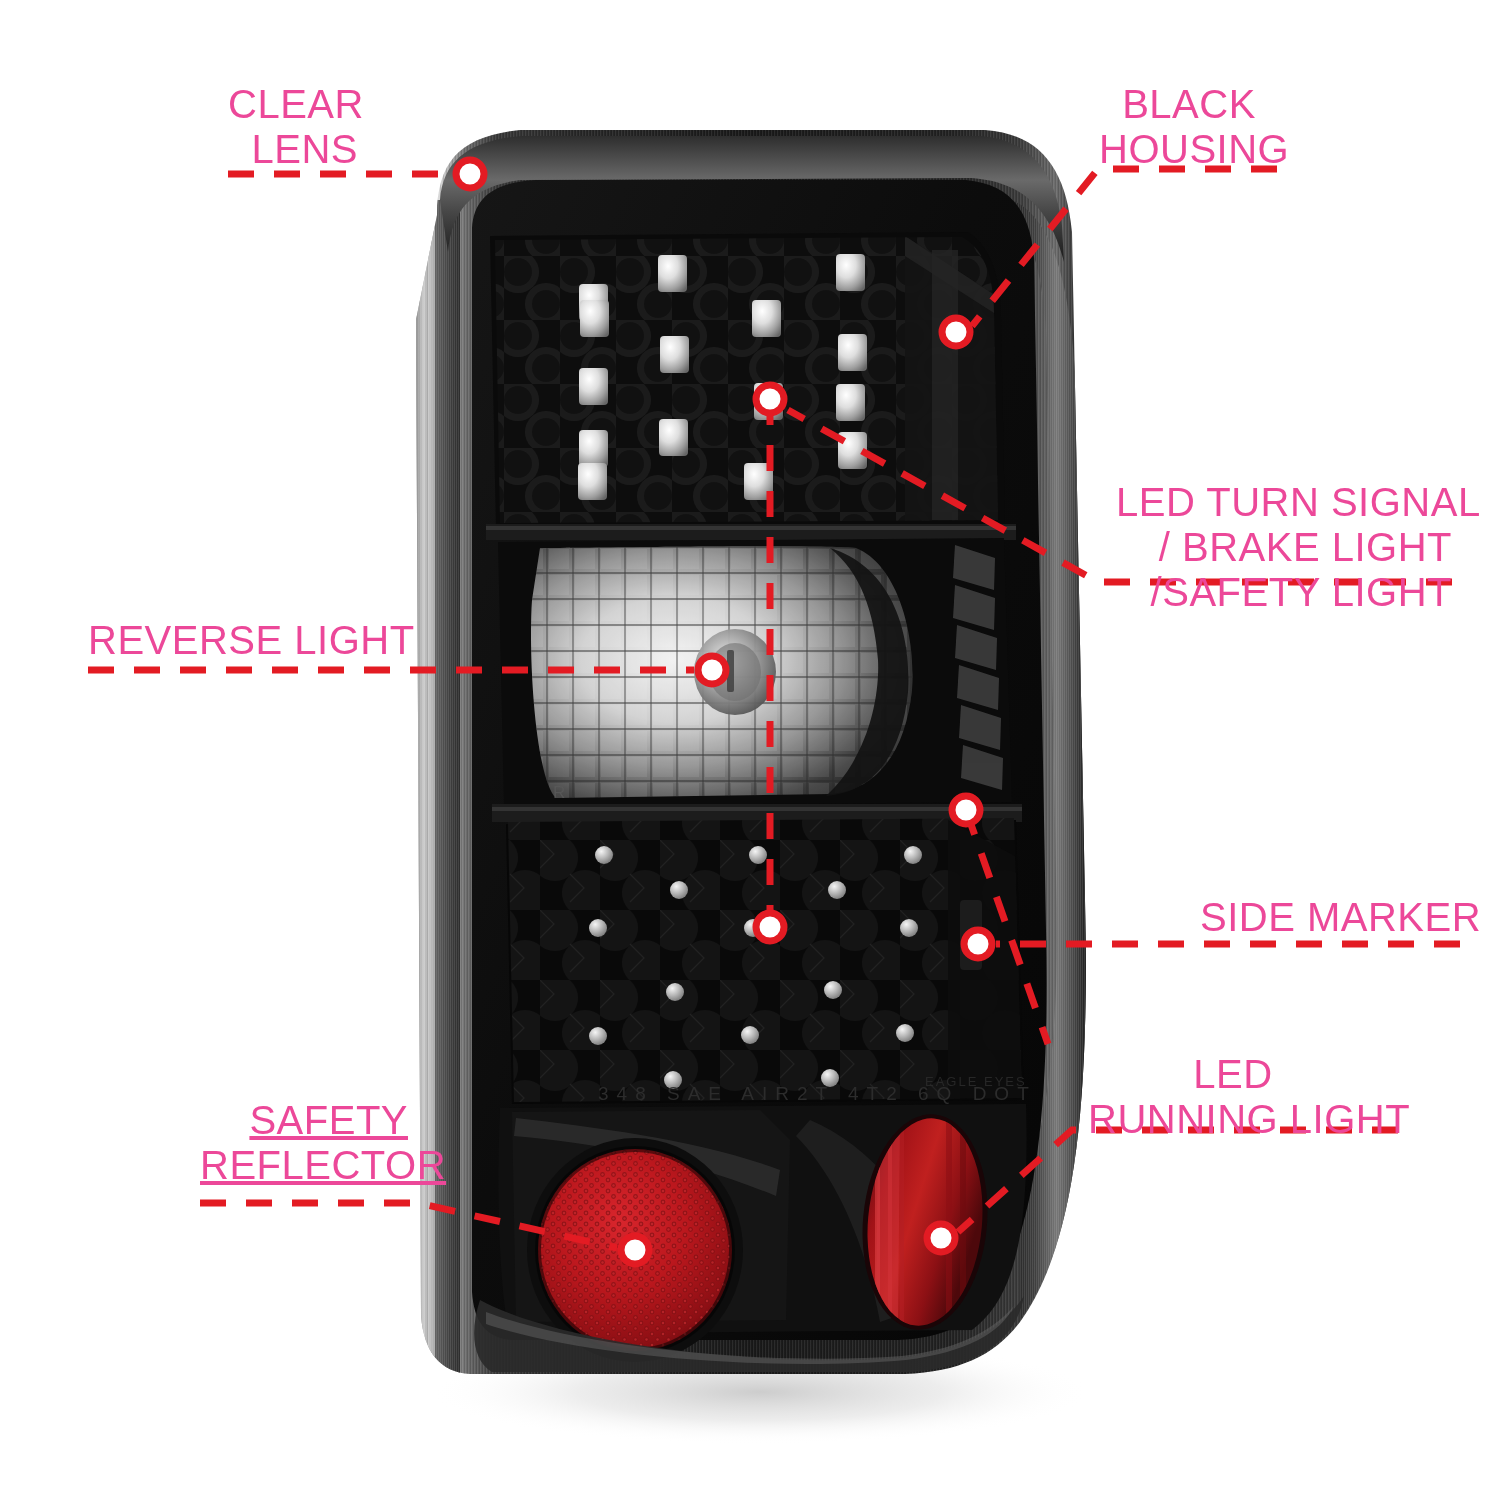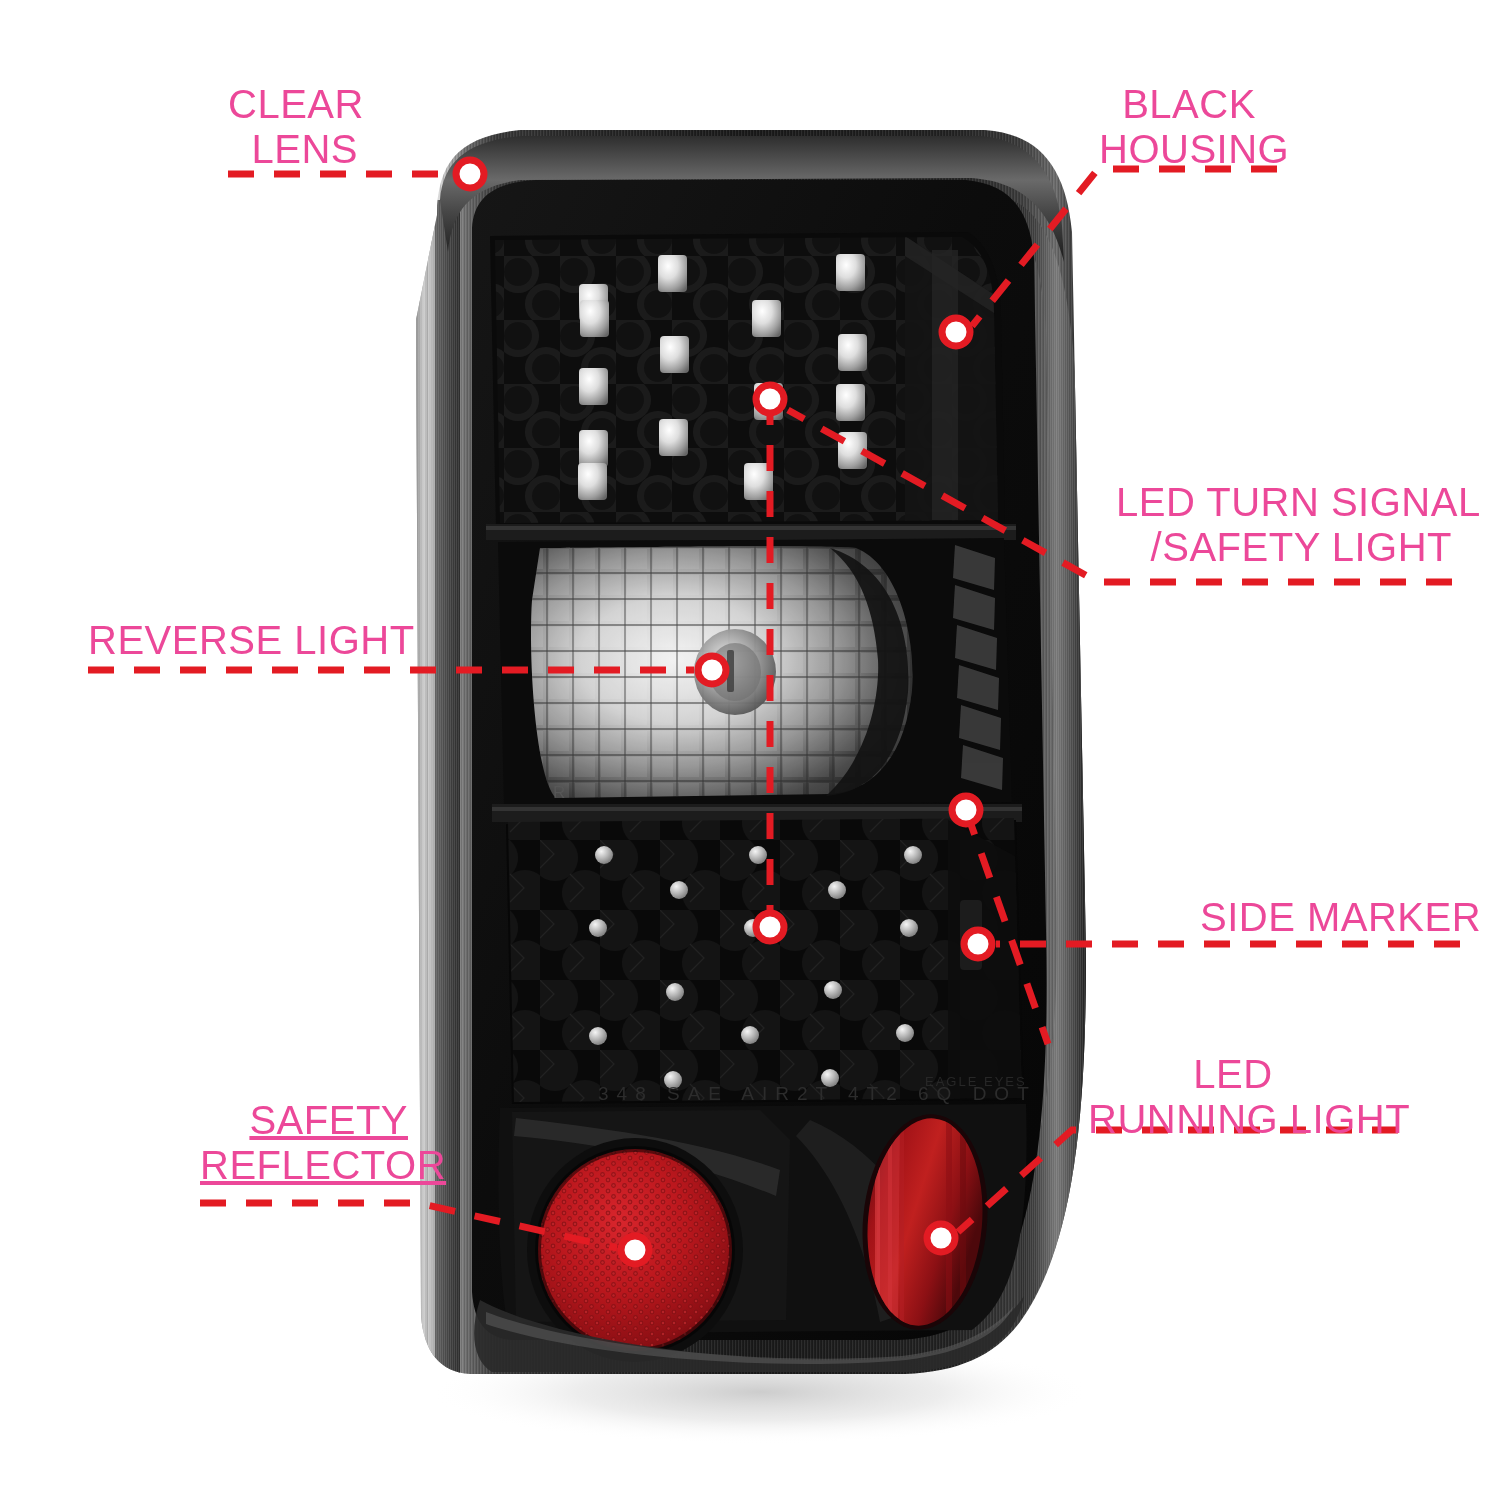--- a/index.html
+++ b/index.html
@@ -413,19 +413,19 @@
         <circle cx="941" cy="1238" r="14" fill="#ffffff" stroke="#e31b23" stroke-width="7"></circle>
         <circle cx="635" cy="1250" r="14" fill="#ffffff" stroke="#e31b23" stroke-width="7"></circle>
         <circle cx="770" cy="927" r="14" fill="#ffffff" stroke="#e31b23" stroke-width="7"></circle>
         <circle cx="966" cy="810" r="14" fill="#ffffff" stroke="#e31b23" stroke-width="7"></circle>
       </g>
   </svg>
 
   <div id="labels">
       <div class="callout-label al-right" style="left: 228px; top: 82px; width: 130px;"><div>CLEAR</div><div>LENS</div></div>
       <div class="callout-label al-center" style="left: 1099px; top: 82px; width: 180px;"><div>BLACK</div><div>HOUSING</div></div>
-      <div class="callout-label al-right" style="left: 1116px; top: 452px; width: 336px; margin-top: 28px;"><div>LED TURN SIGNAL</div><div>/SAFETY LIGHT</div></div>
+      <div class="callout-label al-right" style="left: 1116px; top: 452px; width: 336px; margin-top: 28px;"><div>LED TURN SIGNAL</div><div>/ BRAKE LIGHT</div><div>/SAFETY LIGHT</div></div>
       <div class="callout-label al-left" style="left: 88px; top: 618px; width: 290px;"><div>REVERSE LIGHT</div></div>
       <div class="callout-label al-left" style="left: 1200px; top: 895px; width: 300px;"><div>SIDE MARKER</div></div>
       <div class="callout-label al-center" style="left: 1088px; top: 1052px; width: 290px;"><div>LED</div><div>RUNNING LIGHT</div></div>
       <div class="callout-label al-right" style="left: 200px; top: 1098px; width: 208px; text-decoration: underline;"><div>SAFETY</div><div>REFLECTOR</div></div>
     </div>
 </div>
 
 </body></html>

